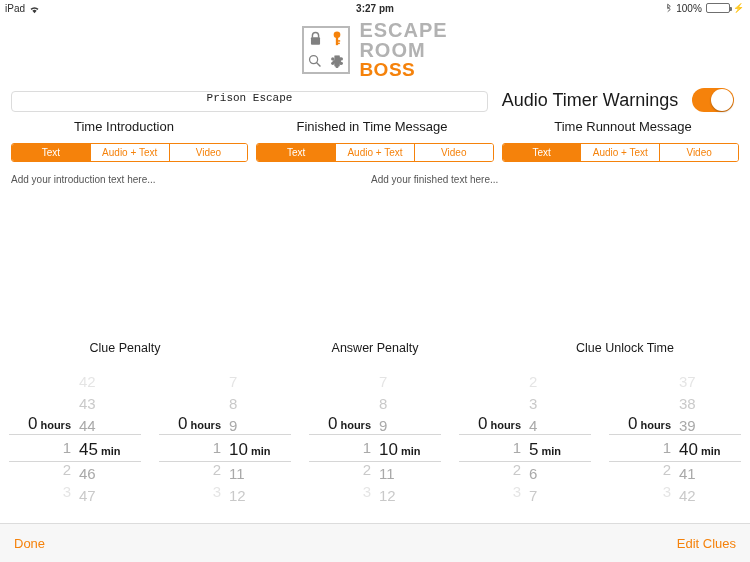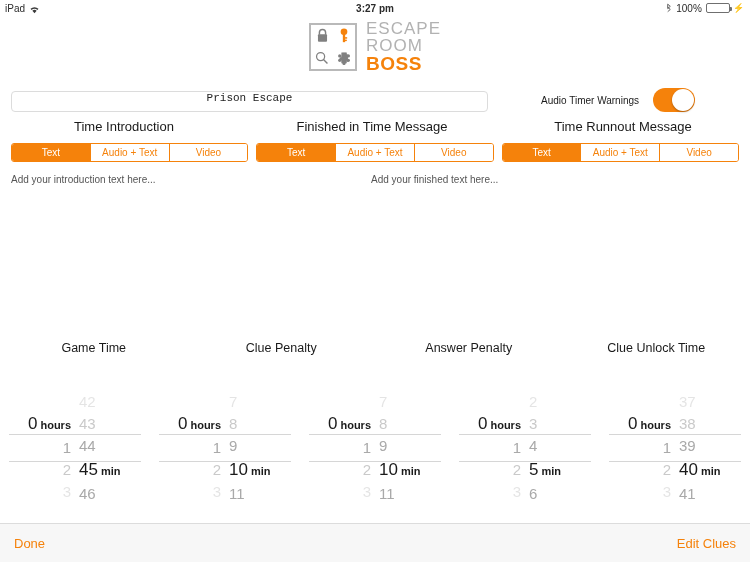--- a/index.html
+++ b/index.html
@@ -79,24 +79,25 @@
     border: 2px solid #b9b9b9;
     display: grid;
     grid-template-columns: 1fr 1fr;
     grid-template-rows: 1fr 1fr;
     box-sizing: border-box;
     background: #fff;
   }
   .logo-cell { display: flex; align-items: center; justify-content: center; }
   .logo-text { line-height: 1.0; }
   .logo-line1, .logo-line2 {
-    font-size: 17px;
+    font-size: 20px;
     letter-spacing: 1px;
     color: #b2b2b2;
     font-family: "Liberation Sans", sans-serif;
+    font-weight: bold;
   }
   .logo-line3 {
     font-size: 19px;
     letter-spacing: 0.5px;
     color: #f5820b;
     font-weight: bold;
   }
 
   
   .roomname-field {
@@ -121,21 +122,21 @@
   .atw-row {
     position: absolute;
     left: 498px;
     top: 88px;
     width: 240px;
     display: flex;
     align-items: center;
     justify-content: center;
     gap: 14px;
   }
-  .atw-label { font-size: 10px; color: #1a1a1a; }
+  .atw-label { font-size: 18px; color: #1a1a1a; }
   .switch {
     width: 42px; height: 24px;
     border-radius: 12px;
     background: #f5820b;
     position: relative;
     box-sizing: border-box;
   }
   .switch .knob {
     position: absolute;
     top: 1px; right: 1px;
@@ -239,21 +240,20 @@
   .picker-cols {
     display: flex;
     height: 100%;
     justify-content: center;
   }
   .pcol {
     width: 50%;
     display: flex;
     flex-direction: column;
     align-items: center;
-    margin-top: 20px;
   }
   .pcol.hours { align-items: flex-end; padding-right: 4px; box-sizing: border-box; }
   .pcol.mins  { align-items: flex-start; padding-left: 4px; box-sizing: border-box; }
   .prow {
     height: 22px;
     line-height: 22px;
     font-size: 15px;
     color: #a9a9a9;
     white-space: nowrap;
     display: flex;
@@ -407,21 +407,20 @@
     <div class="seg-item">Video</div>
   </div>
 </div>
 
 <div class="phrow">
   <div class="ph">Add your introduction text here...</div>
   <div class="ph">Add your finished text here...</div>
 </div>
 
 <div class="picker-headers">
-  <div>Game Time</div>
   <div>Clue Penalty</div>
   <div>Answer Penalty</div>
   <div>Clue Unlock Time</div>
 </div>
 
 <div class="pickers">
 
   <div class="picker">
     <div class="picker-cols">
       <div class="pcol hours">

